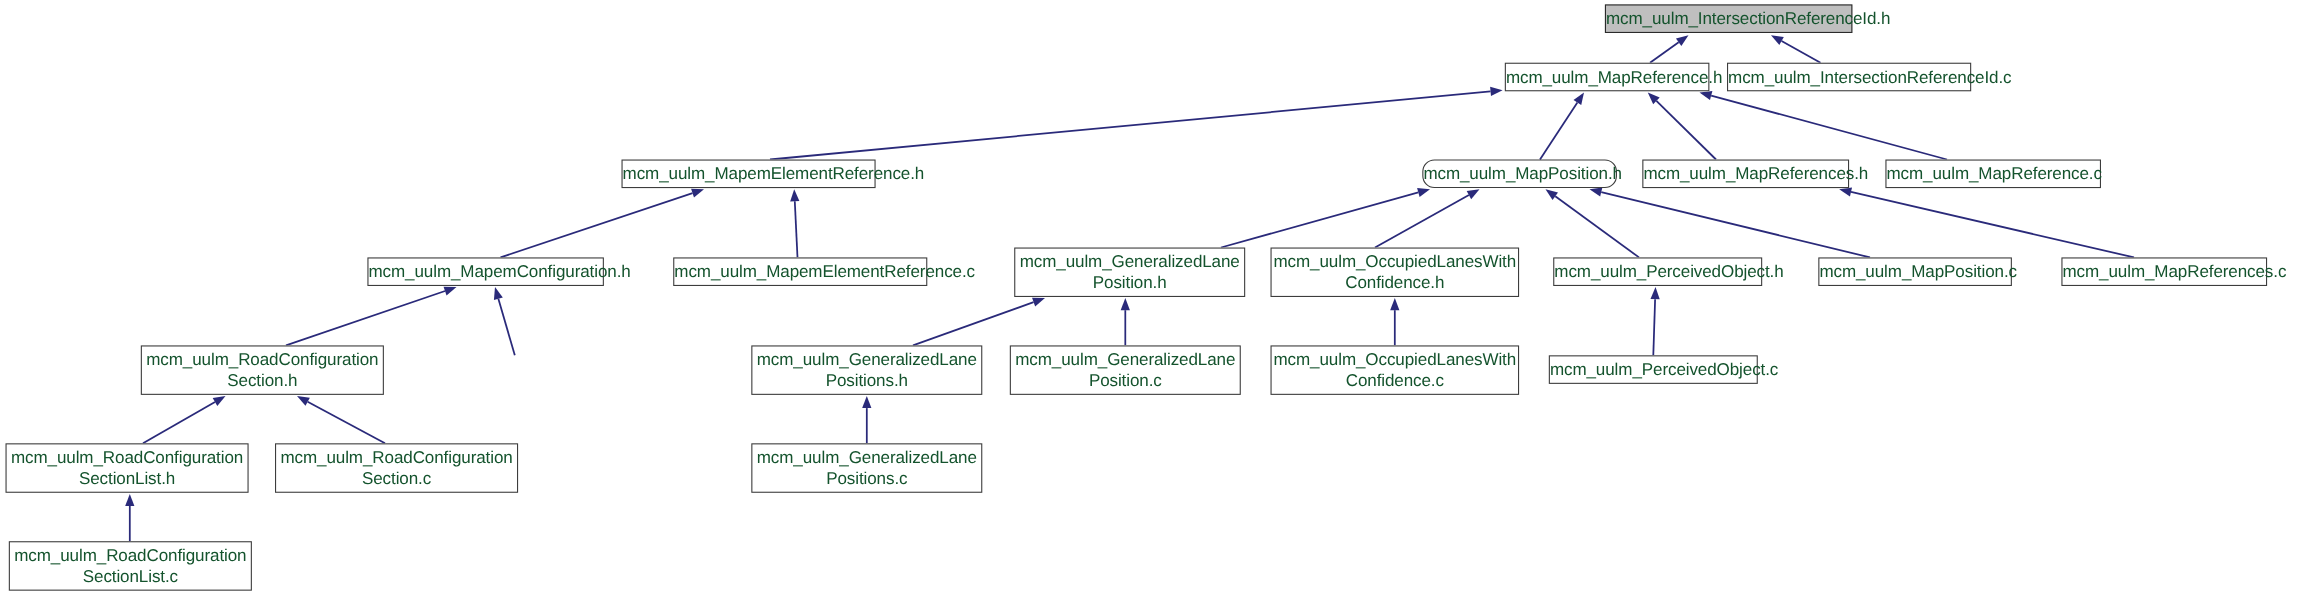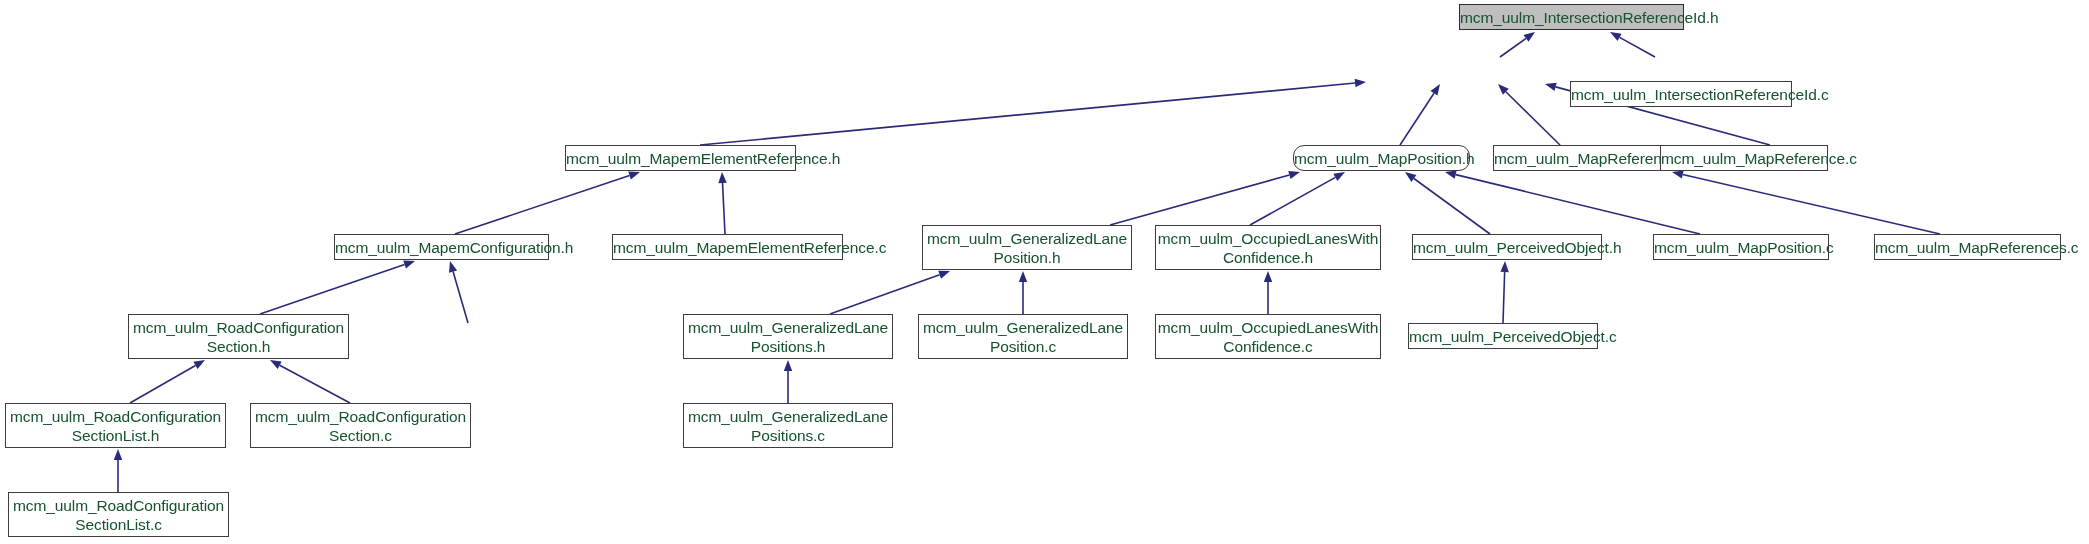--- a/index.html
+++ b/index.html
@@ -95,25 +95,26 @@
       <line x1="130" y1="403" x2="195.45716528450384" y2="365.47122523688444" stroke="#2a2a7a" stroke-width="1.6"></line>
       <polygon points="205,360 197.5461785567688,369.1148530373466 193.36815201223888,361.82759743642225" fill="#2a2a7a"></polygon>
       <line x1="350" y1="403" x2="279.6890683671722" y2="365.20787424735505" stroke="#2a2a7a" stroke-width="1.6"></line>
       <polygon points="270,360 281.677529443435,361.50841177988934 277.7006072909094,368.90733671482076" fill="#2a2a7a"></polygon>
       <line x1="788" y1="403" x2="788" y2="371" stroke="#2a2a7a" stroke-width="1.6"></line>
       <polygon points="788,360 792.2,371 783.8,371" fill="#2a2a7a"></polygon>
       <line x1="118" y1="492" x2="118" y2="460" stroke="#2a2a7a" stroke-width="1.6"></line>
       <polygon points="118,449 122.2,460 113.8,460" fill="#2a2a7a"></polygon>
     </svg>
 <div class="node highlight" style="left: 1459px; top: 4px; width: 225px; height: 26px;"><span class="label">mcm_uulm_IntersectionReferenceId.h</span></div>
-    <div class="node" style="left: 1570px; top: 57px; width: 222px; height: 26px; margin-top: 24px;"><span class="label">mcm_uulm_IntersectionReferenceId.c</span></div>
+    <div class="node" style="left: 1368px; top: 57px; width: 186px; height: 26px;"><span class="label">mcm_uulm_MapReference.h</span></div>
+    <div class="node" style="left: 1570px; top: 57px; width: 222px; height: 26px;"><span class="label">mcm_uulm_IntersectionReferenceId.c</span></div>
     <div class="node" style="left: 565px; top: 145px; width: 231px; height: 26px; text-align: center;"><span class="label">mcm_uulm_MapemElementReference.h</span></div>
     <div class="node" style="left: 1293px; top: 145px; width: 177px; height: 26px; border-radius: 11px;"><span class="label">mcm_uulm_MapPosition.h</span></div>
     <div class="node" style="left: 1493px; top: 145px; width: 188px; height: 26px;"><span class="label">mcm_uulm_MapReferences.h</span></div>
-    <div class="node" style="left: 1660px; top: 145px; width: 168px; height: 26px; text-align: center;"><span class="label">mcm_uulm_MapReference.c</span></div>
+    <div class="node" style="left: 1714px; top: 145px; width: 196px; height: 26px; text-align: center;"><span class="label">mcm_uulm_MapReference.c</span></div>
     <div class="node" style="left: 334px; top: 234px; width: 215px; height: 26px;"><span class="label">mcm_uulm_MapemConfiguration.h</span></div>
     <div class="node" style="left: 612px; top: 234px; width: 231px; height: 26px;"><span class="label">mcm_uulm_MapemElementReference.c</span></div>
     <div class="node" style="left: 922px; top: 225px; width: 210px; height: 45px;"><span class="label">mcm_uulm_GeneralizedLane
 Position.h</span></div>
     <div class="node" style="left: 1155px; top: 225px; width: 226px; height: 45px;"><span class="label">mcm_uulm_OccupiedLanesWith
 Confidence.h</span></div>
     <div class="node" style="left: 1412px; top: 234px; width: 190px; height: 26px;"><span class="label">mcm_uulm_PerceivedObject.h</span></div>
     <div class="node" style="left: 1653px; top: 234px; width: 176px; height: 26px;"><span class="label">mcm_uulm_MapPosition.c</span></div>
     <div class="node" style="left: 1874px; top: 234px; width: 187px; height: 26px;"><span class="label">mcm_uulm_MapReferences.c</span></div>
     <div class="node" style="left: 128px; top: 314px; width: 221px; height: 45px;"><span class="label">mcm_uulm_RoadConfiguration

